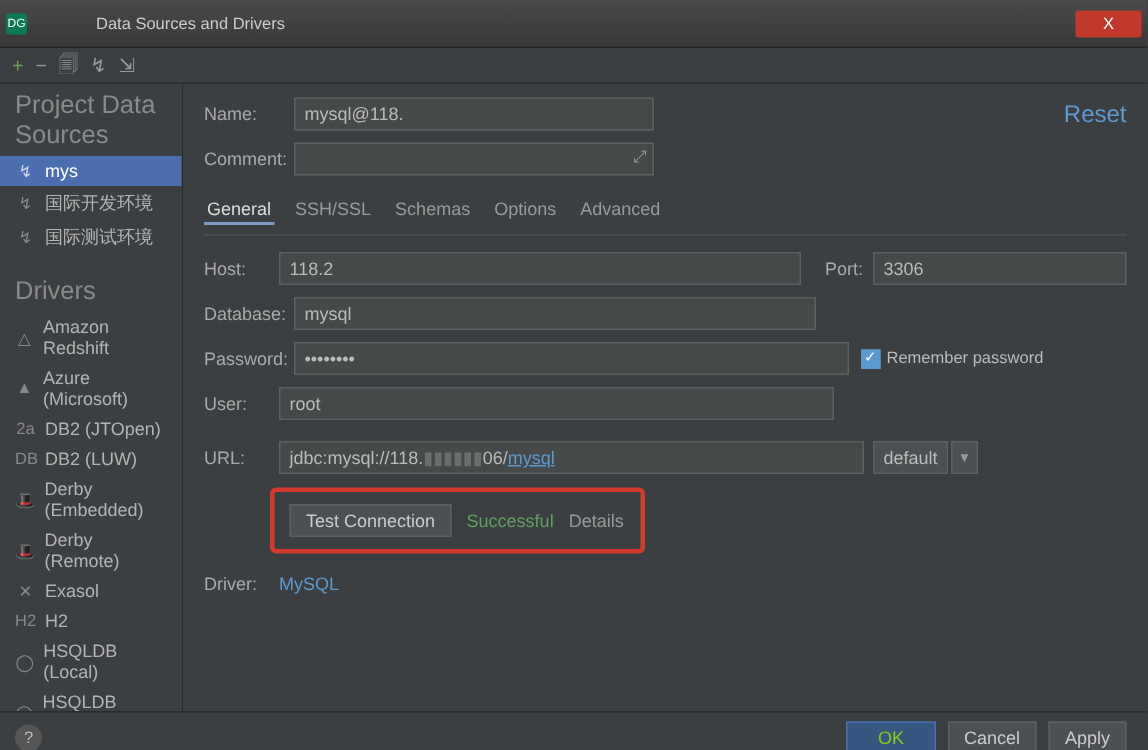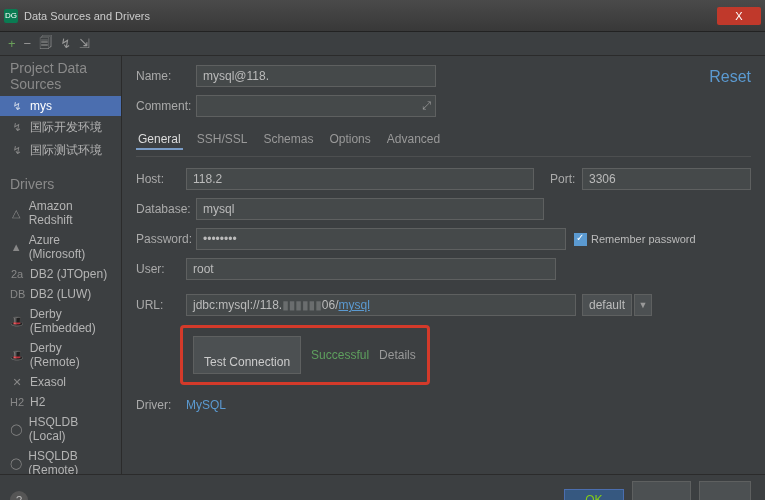--- a/index.html
+++ b/index.html
@@ -1,30 +1,30 @@
 <!DOCTYPE html>
 <html><head>
 <meta charset="utf-8">
 <style>
 * { box-sizing: border-box; margin: 0; padding: 0; font-family: "Segoe UI", Arial, sans-serif; }
 body { width: 765px; height: 500px; background: #3c3f41; color: #bbbbbb; font-size: 12px; overflow: hidden; }
 .titlebar { height: 32px; background: linear-gradient(#4a4a4a, #383838); display: flex; align-items: center; padding: 0 4px; border-bottom: 1px solid #222; }
 .titlebar .logo { width: 14px; height: 14px; background: #0a7b52; border-radius: 2px; margin-right: 6px; display: flex; align-items: center; justify-content: center; font-size: 8px; color: #fff; }
-.titlebar .title { color: #ccc; font-size: 11px; flex: 1; }
+.titlebar .title { color: #ccc; font-size: 11px; flex: 1; margin-left: 40px; }
 .titlebar .close-btn { width: 44px; height: 18px; background: #c0392b; color: #fff; display: flex; align-items: center; justify-content: center; border-radius: 2px; font-size: 11px; }
 .toolbar { height: 24px; display: flex; align-items: center; padding: 0 8px; gap: 8px; border-bottom: 1px solid #2b2b2b; }
 .toolbar span { font-size: 13px; }
 .plus-icon { color: #6a9f5a; }
 .minus-icon { color: #999; }
 .copy-icon, .pnc-icon, .imp-icon { color: #999; }
 .main { display: flex; height: 418px; }
 .sidebar { width: 220px; background: #3c3f41; border-right: 1px solid #2b2b2b; overflow-y: auto; }
 .sidebar::-webkit-scrollbar { width: 10px; }
 .sidebar::-webkit-scrollbar-thumb { background: #555; }
-.side-heading { color: #8a8a8a; padding: 4px 10px; font-size: 14px; }
+.side-heading { color: #8a8a8a; padding: 4px 10px; font-size: 17px; }
 .side-item { display: flex; align-items: center; gap: 6px; padding: 3px 10px; color: #b4b4b4; }
 .side-item.selected { background: #4b6eaf; color: #fff; }
 .side-item .ic { width: 14px; display: inline-block; text-align: center; font-size: 11px; color: #888; }
 .side-item.selected .ic { color: #cfd8e8; }
 .content { flex: 1; padding: 8px 14px 0 14px; position: relative; }
 .row { display: flex; align-items: center; margin-bottom: 6px; min-height: 24px; }
 .row label { width: 60px; color: #aaa; }
 .row label.w50 { width: 50px; }
 .input { background: #45494a; border: 1px solid #5e6060; color: #bbb; height: 22px; padding: 0 6px; flex: 1; font-size: 12px; }
 .input.short { flex: 0 0 48px; }
@@ -34,21 +34,21 @@
 .expand-icon { position: absolute; right: 4px; top: 3px; color: #999; font-size: 11px; }
 .reset { position: absolute; right: 14px; top: 12px; color: #5b9ad1; font-size: 16px; }
 .tabs { display: flex; gap: 12px; padding: 6px 0 6px 0; border-bottom: 1px solid #4d4f50; margin-bottom: 10px; }
 .tab { color: #999; padding: 2px 2px; }
 .tab.active { color: #ddd; border-bottom: 2px solid #7a9cc6; }
 .port-gap { width: 16px; }
 .checkbox { width: 13px; height: 13px; border: 1px solid #6e6e6e; background: #45494a; display: inline-block; }
 .checkbox.checked { background: #5b9ad1; border-color: #5b9ad1; position: relative; }
 .checkbox.checked::after { content: "✓"; color: #fff; font-size: 10px; position: absolute; top: -2px; left: 1px; }
 .highlight-box { border: 3px solid #d43a2a; border-radius: 4px; padding: 8px 10px; display: flex; align-items: center; gap: 10px; margin: 8px 0 8px 44px; width: 250px; }
-.btn { background: #4c5052; border: 1px solid #5e6060; color: #ccc; padding: 18px 10px; font-size: 12px; height: 22px; }
+.btn { background: #4c5052; border: 1px solid #5e6060; color: #ccc; padding: 3px 10px; font-size: 12px; height: 22px; }
 .success-text { color: #5ea05e; }
 .details-link { color: #999; }
 .driver-link { color: #5b9ad1; }
 .dropdown { background: #4c5052; border: 1px solid #5e6060; height: 22px; display: flex; align-items: center; padding: 0 6px; gap: 6px; color: #bbb; }
 .dropdown .caret { font-size: 9px; color: #999; }
 .footer { position: absolute; bottom: 0; left: 0; right: 0; border-top: 1px solid #2b2b2b; padding: 8px 14px; display: flex; align-items: center; background: #3c3f41; }
 .footer .objs { color: #888; flex: 1; }
 .footer-right { display: flex; align-items: center; gap: 10px; }
 .bottom-btns { display: flex; gap: 8px; padding: 6px 14px 6px 0; justify-content: flex-end; border-top: 1px solid #2b2b2b; align-items: center; }
 .btn.primary { background: #365880; border-color: #4b6eaf; color: #84cc16; padding: 3px 20px; }

